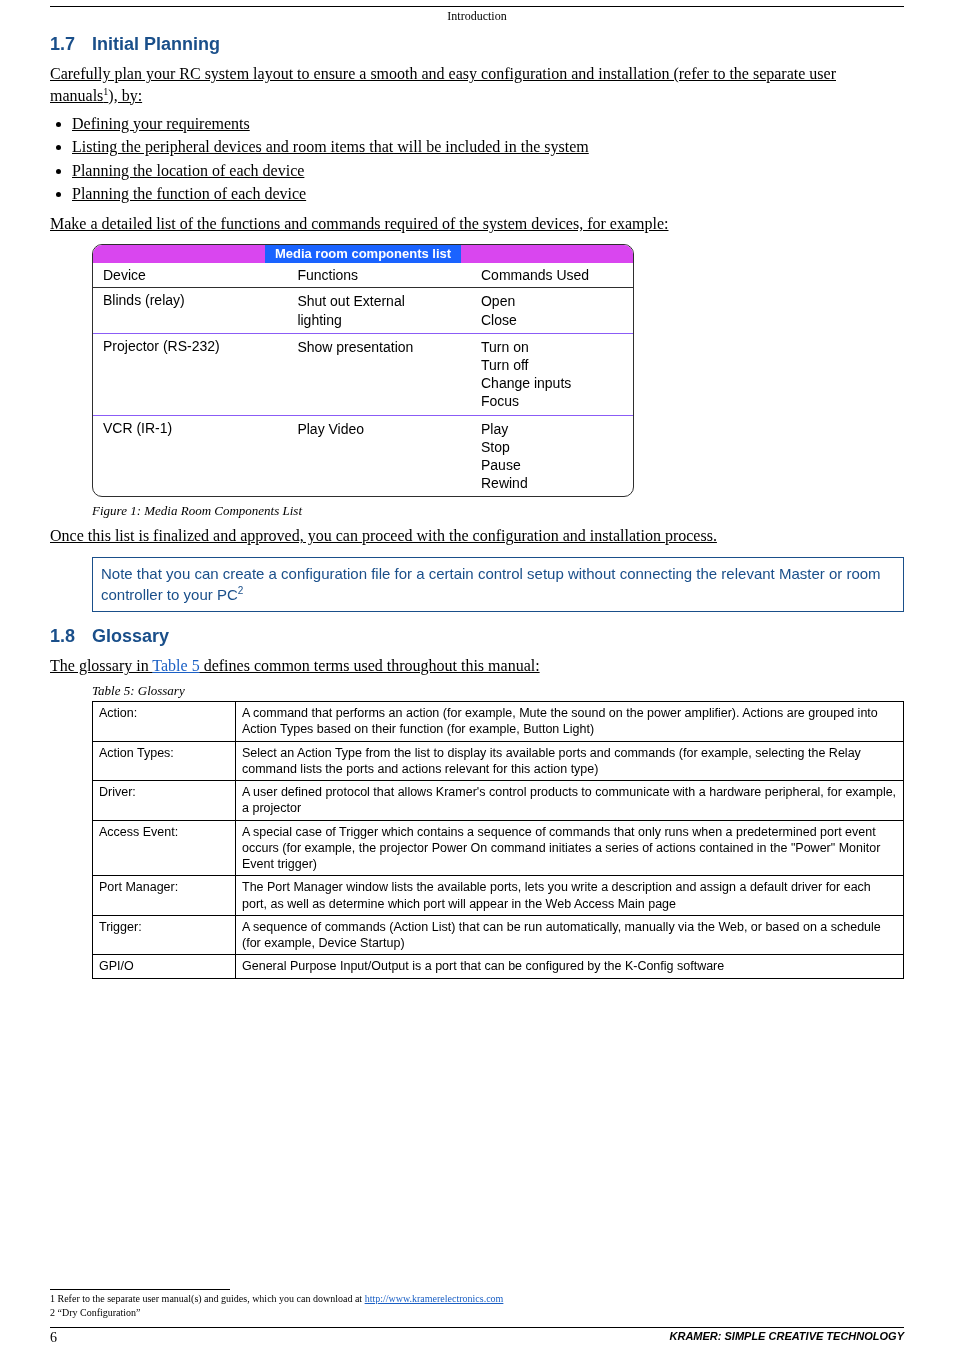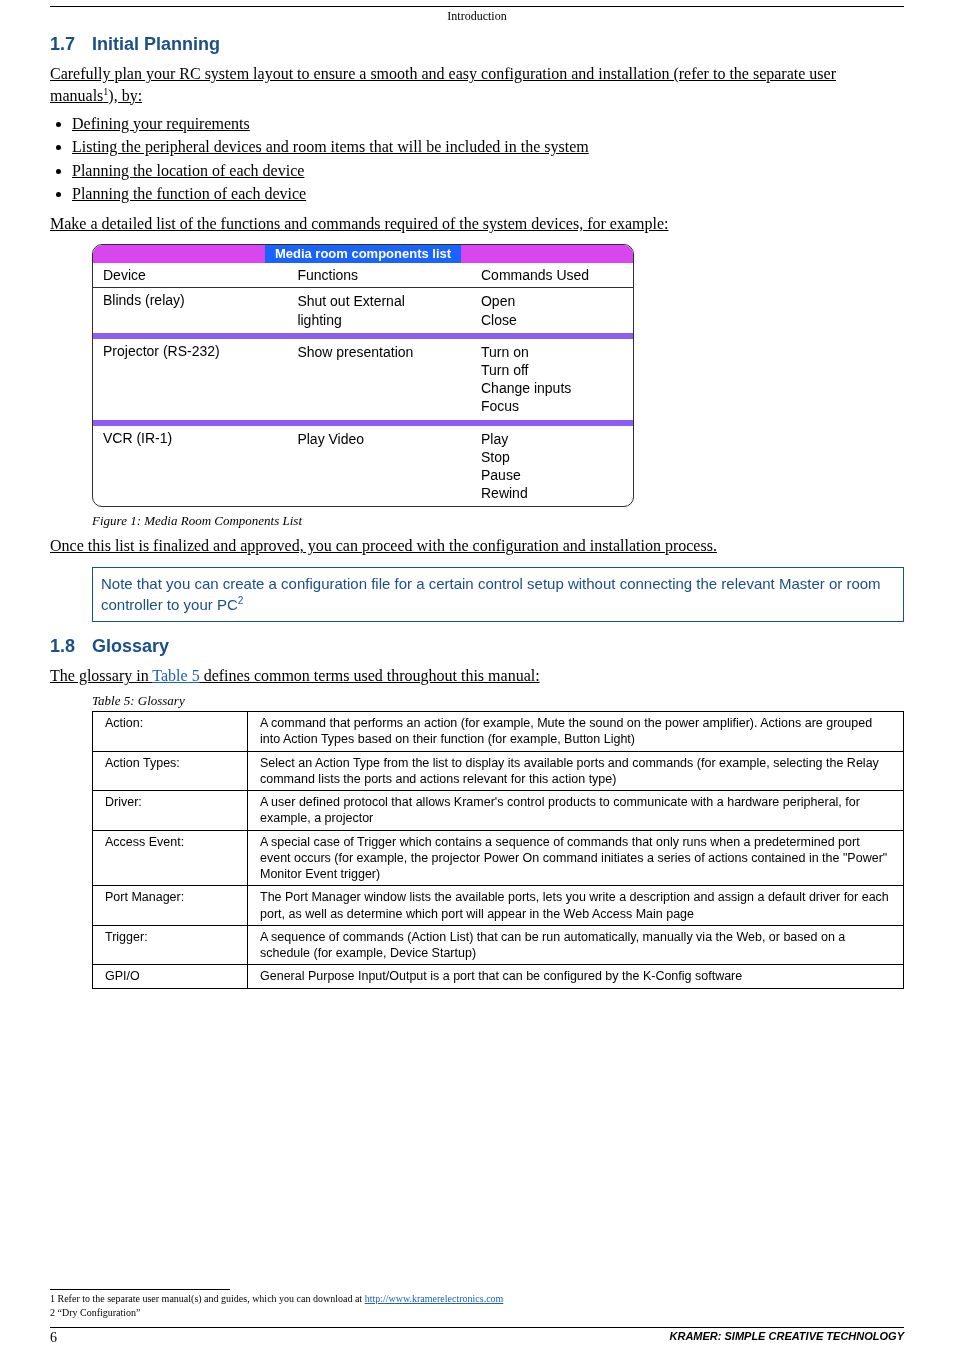--- a/index.html
+++ b/index.html
@@ -105,35 +105,35 @@
     vertical-align: top;
     padding: 4px 10px 4px 10px;
   }
   .media-table td.c1 { width: 36%; }
   .media-table td.c2 { width: 34%; }
   .media-table td.c3 { width: 30%; }
   .media-table tr.head td {
     border-bottom: 1px solid #2e2e2e;
   }
   .media-table tr.row td {
-    border-top: 6px solid #8b5cf6;
+    border-top: 1px solid #8b5cf6;
   }
   .mlist { margin:0; padding:0; list-style:none; }
   .mlist li { line-height: 1.3; }
   
   .glossary {
     margin: 0 0 0 42px;
     width: calc(100% - 42px);
     border-collapse: collapse;
     font-family: Arial, Helvetica, sans-serif;
     font-size: 12.5px;
   }
   .glossary td {
     border: 1px solid #000;
-    padding: 3px 12px;
+    padding: 3px 6px;
     vertical-align: top;
     line-height: 1.3;
   }
   .glossary td.term { width: 130px; }
   
   .footnotes {
     position: absolute;
     bottom: 36px;
     left: 50px;
     right: 50px;

